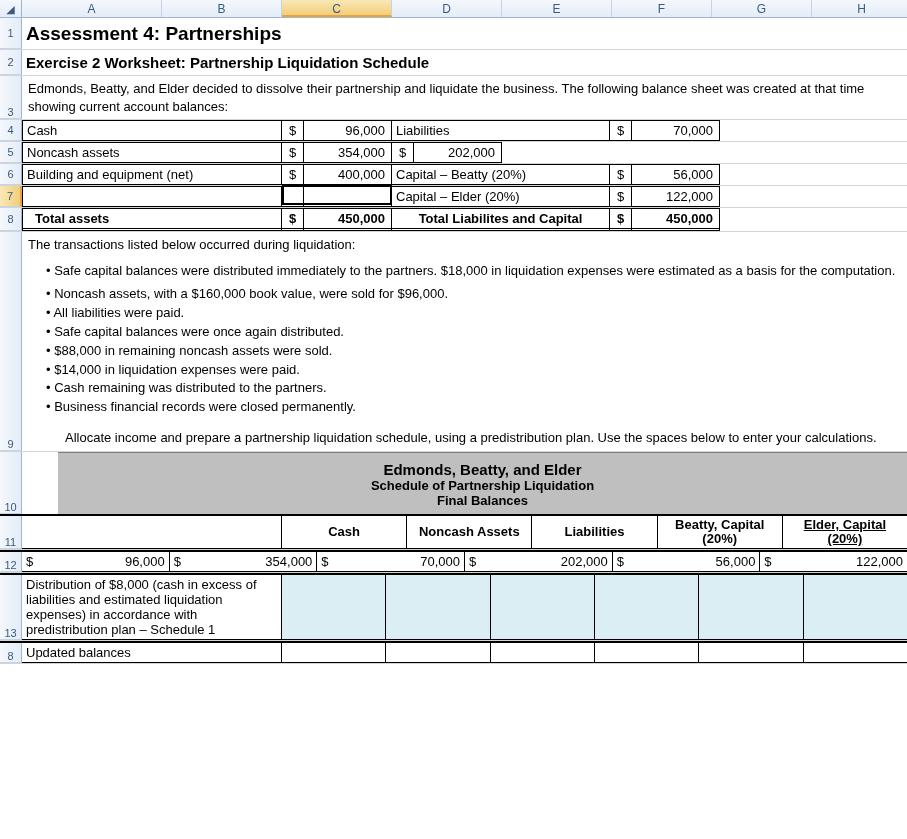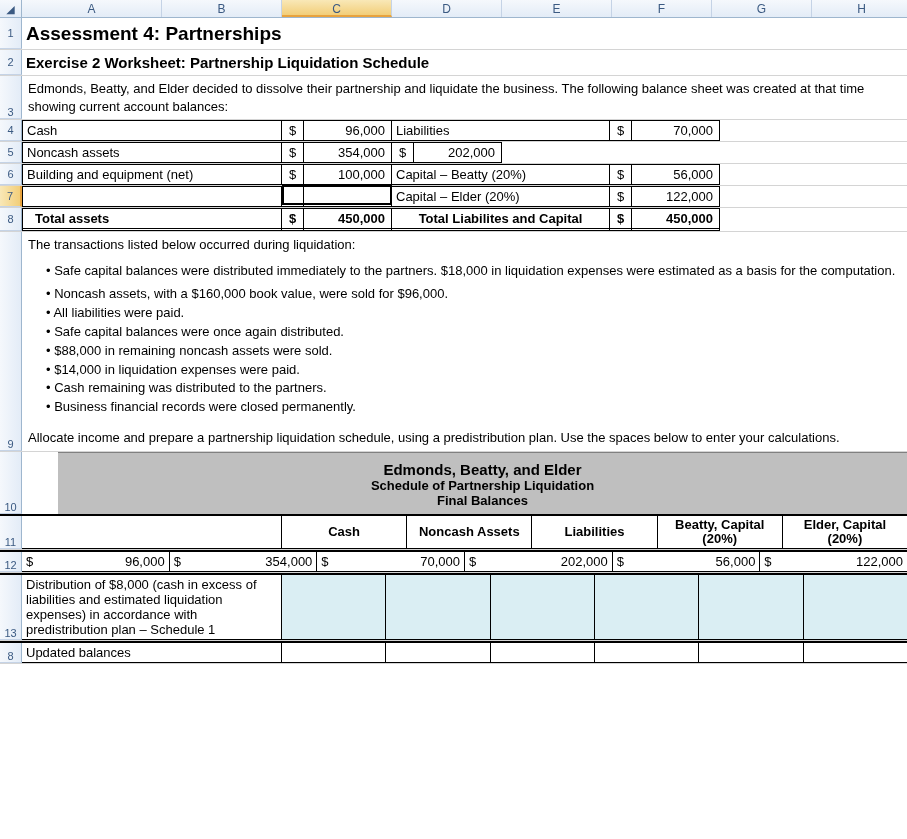--- a/index.html
+++ b/index.html
@@ -179,21 +179,21 @@
         <div class="bs-val" style="width:88px;">202,000</div>
       </div>
     </div>
     </div>
     <div class="row bs" style="position: relative;">
     <div class="rh ">6</div>
     <div class="cells" style="flex:1;">
       <div class="bs-block">
         <div class="bs-label" style="width:260px;">Building and equipment (net)</div>
         <div class="bs-cur">$</div>
-        <div class="bs-val" style="width:88px;">100,000</div>
+        <div class="bs-val" style="width:88px;">400,000</div>
         <div class="bs-label2" style="width:218px;">Capital – Beatty (20%)</div>
         <div class="bs-cur" style="border-left:none;">$</div>
         <div class="bs-val" style="width:88px;">56,000</div>
       </div>
     </div>
     </div>
     <div class="row bs" style="position: relative;">
     <div class="rh selected">7</div>
     <div class="cells" style="flex:1;justify-content:center;">
       <div class="bs-block">
@@ -231,21 +231,21 @@
     </div>
     <div class="bullet-block" id="bullets">
         <div>Noncash assets, with a $160,000 book value, were sold for $96,000.</div>
         <div>All liabilities were paid.</div>
         <div>Safe capital balances were once again distributed.</div>
         <div>$88,000 in remaining noncash assets were sold.</div>
         <div>$14,000 in liquidation expenses were paid.</div>
         <div>Cash remaining was distributed to the partners.</div>
         <div>Business financial records were closed permanently.</div>
       </div>
-    <div class="long-text" style="padding-top:10px;">Allocate income and prepare a partnership liquidation schedule, using a predistribution plan. Use the spaces below to enter your calculations.</div>
+    <div class="long-text" style="padding-top:10px;margin-left:37px;">Allocate income and prepare a partnership liquidation schedule, using a predistribution plan. Use the spaces below to enter your calculations.</div>
   </div>
 </div>
 
 <div class="row" style="border-bottom:none;">
   <div class="rh" style="align-items:flex-end;">10</div>
   <div class="cells" style="flex:1;padding-left:36px;">
     <div class="sched-header" style="flex:1; padding:8px 0 6px 0; border-top:1px solid #808080;">
       <div style="font-size:15px;">Edmonds, Beatty, and Elder</div>
       <div style="font-size:13px; font-weight:bold;">Schedule of Partnership Liquidation</div>
       <div style="font-size:13px; font-weight:bold;">Final Balances</div>
@@ -258,21 +258,21 @@
   <div class="cells" style="flex:1;">
     <div class="sched-rowlabel sched-col-head" style="background:#fff;"></div>
     <div class="cell sched-col-head" style="flex:1;">Cash</div>
     <div class="cell sched-col-head" style="flex:1; flex-direction:column; line-height:1.1;">
         <span>Noncash Assets</span>
       </div>
     <div class="cell sched-col-head" style="flex:1;">Liabilities</div>
     <div class="cell sched-col-head" style="flex:1; flex-direction:column; line-height:1.1;">
         <span>Beatty, Capital (20%)</span>
       </div>
-    <div class="cell sched-col-head" style="flex:1; flex-direction:column; line-height:1.1; border-right:none;">
+    <div class="cell sched-col-head" style="flex:1; flex-direction:column; line-height:1.1; border-right:none;text-decoration:underline;">
         <span>Elder, Capital (20%)</span>
       </div>
   </div>
 </div>
 
 <div id="sched-rows">
     <div class="row sched-grid">
     <div class="rh" style="align-items:flex-end;">12</div>
     <div class="cells" style="flex:1;">
       <div class="cell " style="flex:1;">

